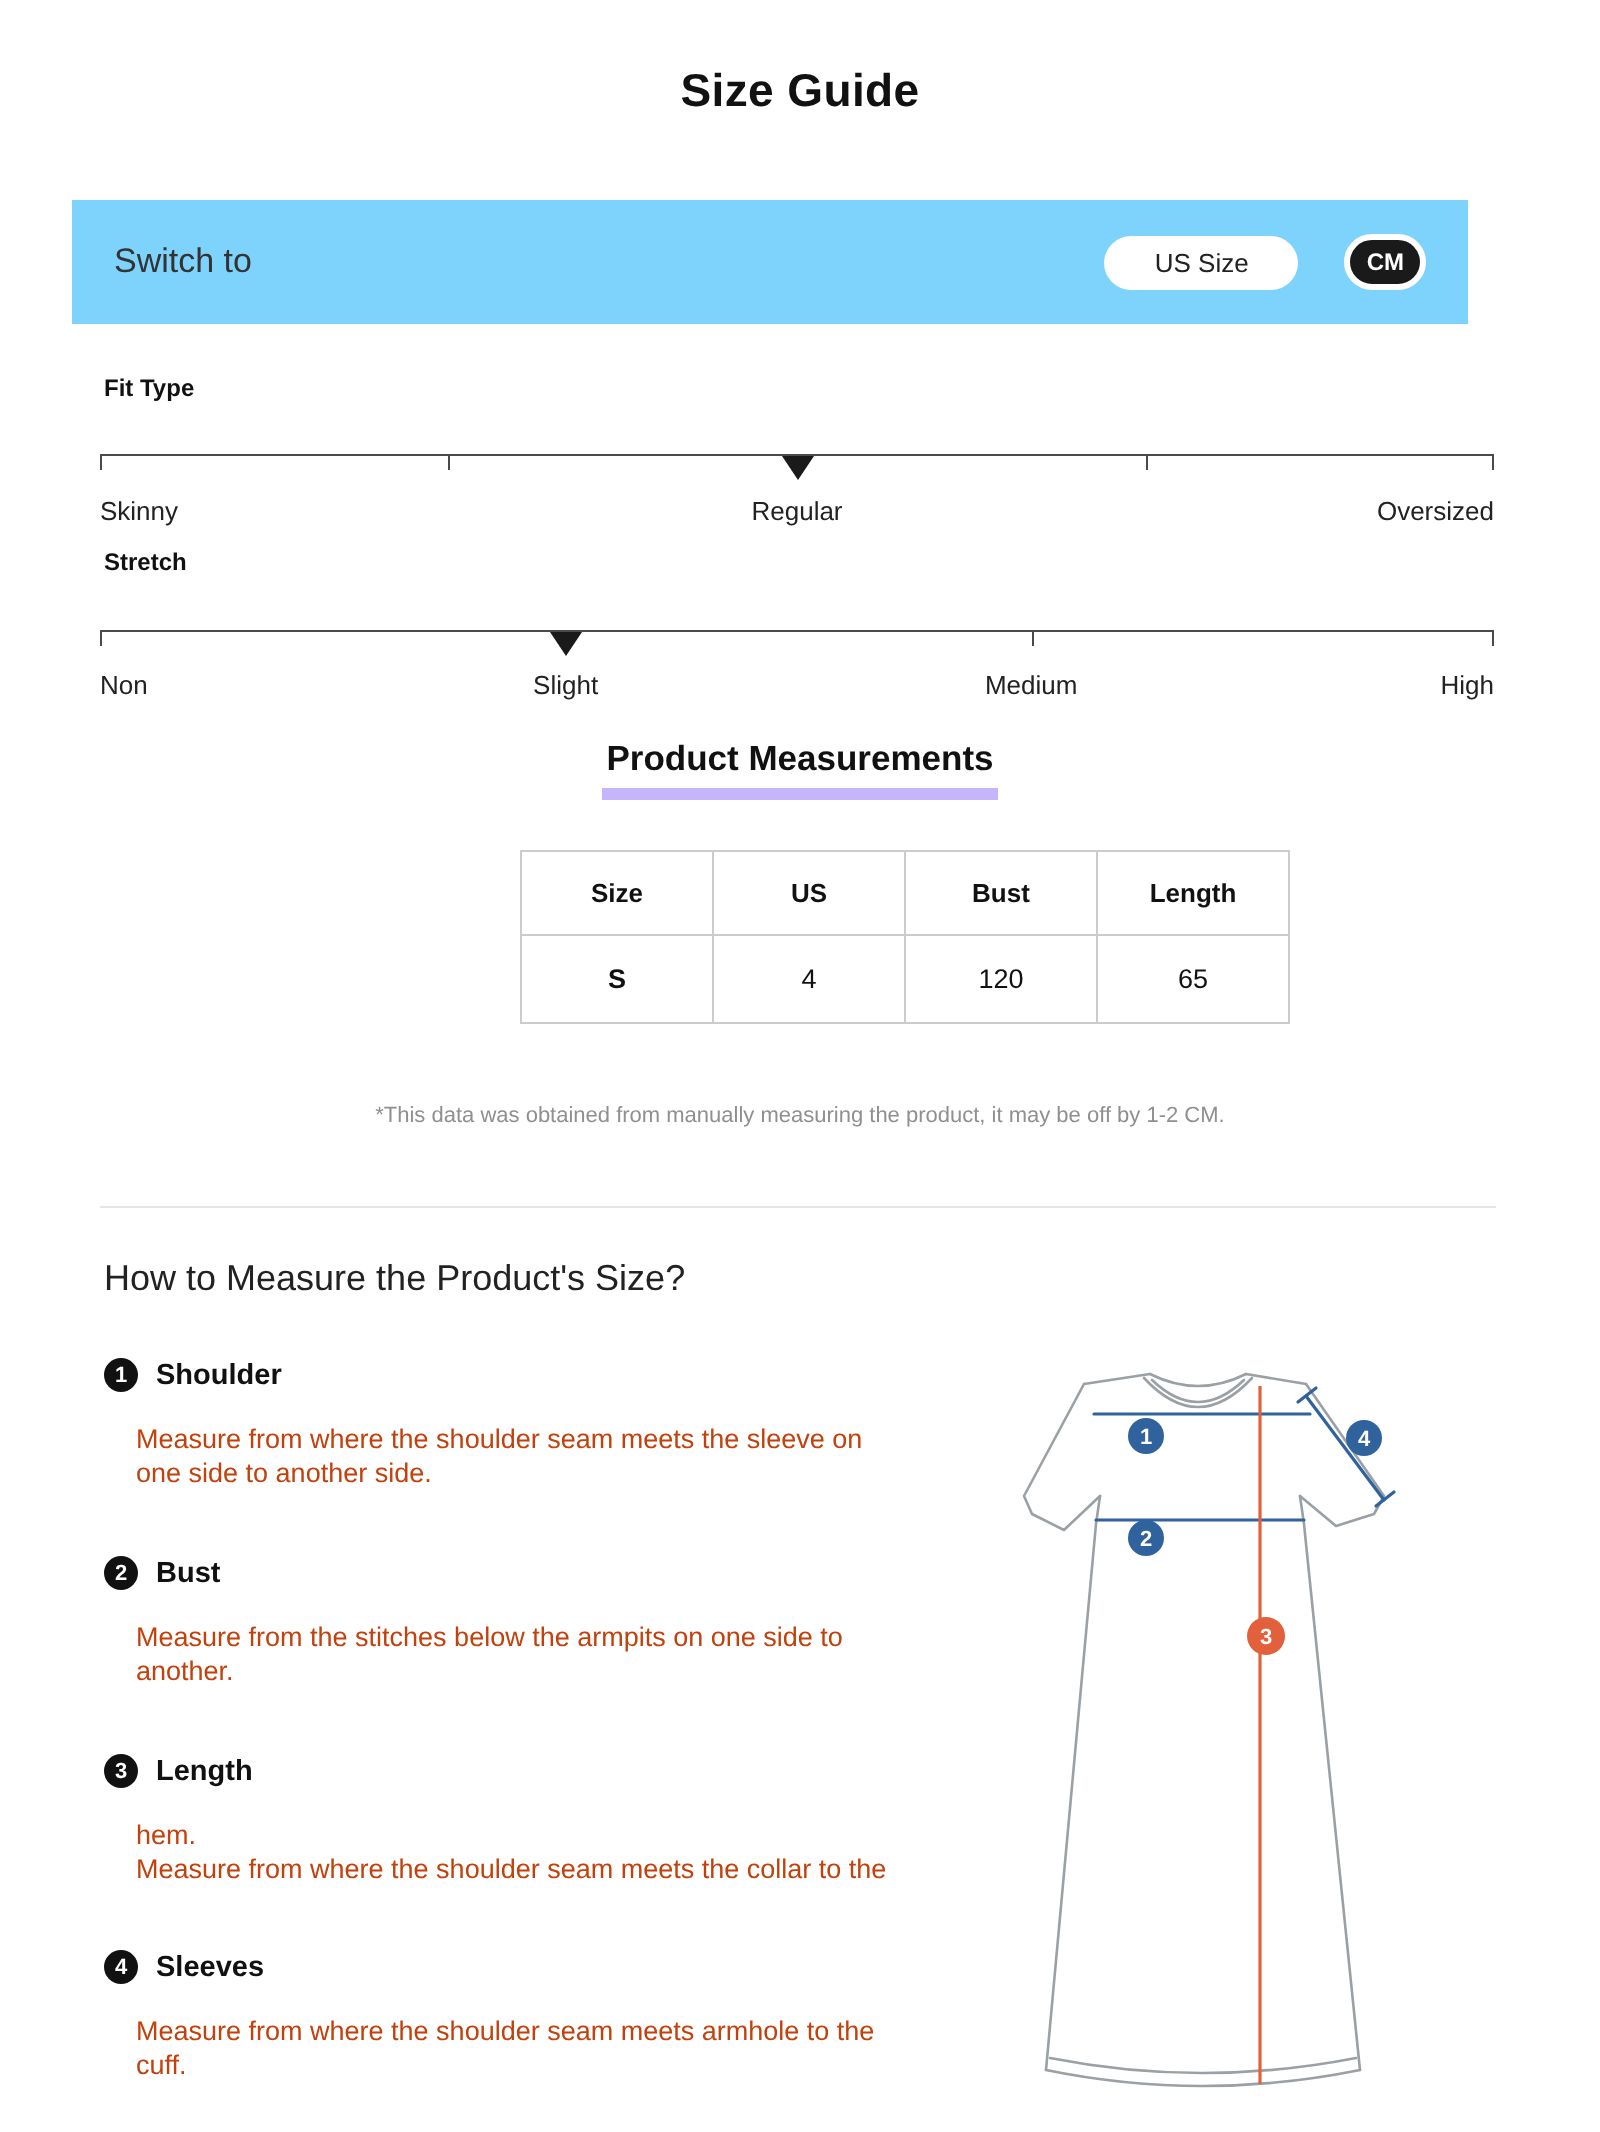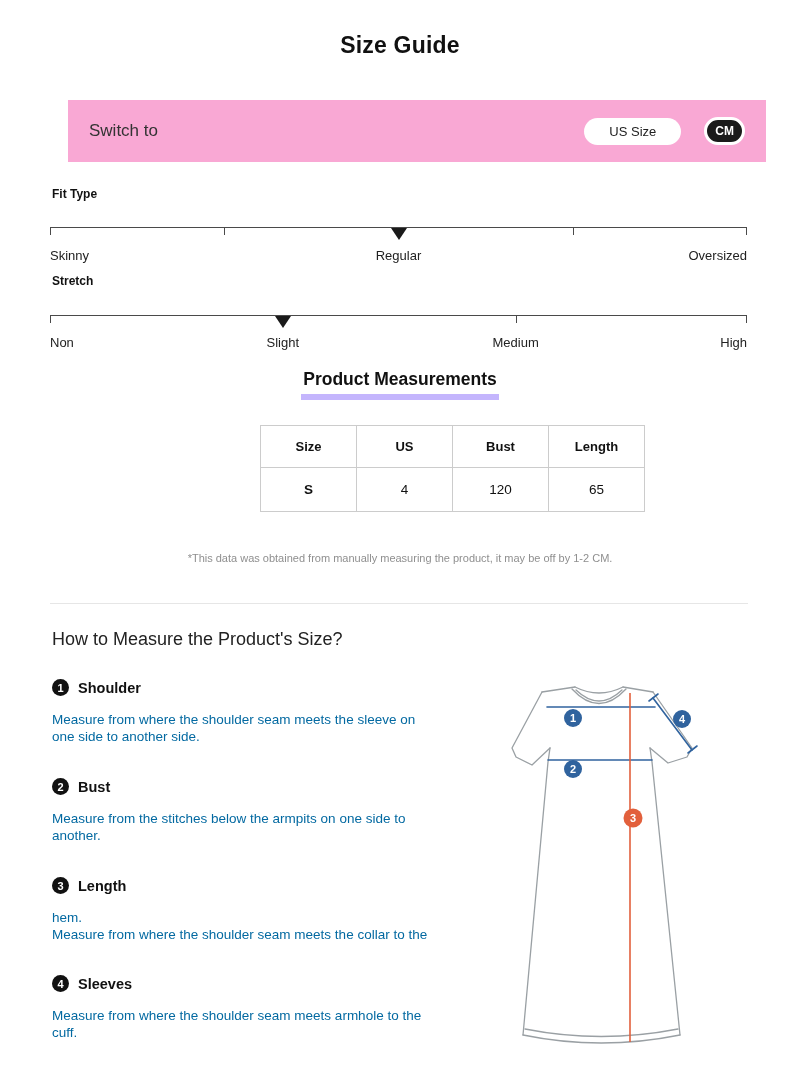--- a/index.html
+++ b/index.html
@@ -10,22 +10,22 @@
     font-family:"Liberation Sans","DejaVu Sans",sans-serif; color:#1a1a1a;
   }
   
   .page-title {
     position:absolute; top:32px; left:0; width:100%;
     text-align:center; font-size:23px; font-weight:bold; color:#111;
     letter-spacing:.2px;
   }
   
   .switch-bar {
-    position:absolute; top:100px; left:68px; width:698px; height:62px;
-    background:#f9a8d4; display:flex; align-items:center; padding:0 21px;
+    position:absolute; top:100px; left:36px; width:698px; height:62px;
+    background:#7dd3fc; display:flex; align-items:center; padding:0 21px;
   }
   .switch-label { font-size:17px; color:#333; }
   .switch-actions { margin-left:auto; display:flex; align-items:center; gap:23px; }
   .pill-light {
     background:#fff; border:none; border-radius:16px; padding:7px 25px;
     font-size:13px; color:#222; font-family:inherit; cursor:pointer; line-height:1;
   }
   .pill-dark {
     background:#1a1a1a; color:#fff; border:3px solid #fff; border-radius:17px;
     padding:5px 8px; font-size:12px; font-weight:bold; font-family:inherit;
@@ -69,21 +69,21 @@
   .divider { position:absolute; top:603px; left:50px; width:698px; height:1px; background:#e6e6e6; }
   
   .howto-title { position:absolute; top:629px; left:52px; font-size:18px; font-weight:normal; color:#222; }
   .mi-head { position:absolute; left:52px; display:flex; align-items:center; gap:9px; }
   .mi-num {
     width:17px; height:17px; border-radius:50%; background:#111; color:#fff;
     font-size:11px; font-weight:bold; display:flex; align-items:center; justify-content:center;
     flex:0 0 auto;
   }
   .mi-label { font-size:14.5px; font-weight:bold; color:#111; }
-  .mi-desc { position:absolute; left:52px; width:400px; font-size:13.5px; color:#0369a1; line-height:16.5px; }
+  .mi-desc { position:absolute; left:68px; width:400px; font-size:13.5px; color:#c2410c; line-height:16.5px; }
   .mi-desc span { display:block; }
   .t1h { top:679px; } .t1d { top:712px; }
   .t2h { top:778px; } .t2d { top:811px; }
   .t3h { top:877px; } .t3d { top:910px; }
   .t4h { top:975px; } .t4d { top:1008px; }
   
   .diagram { position:absolute; left:487px; top:672px; width:266px; height:385px; }
   .mk-txt { font:bold 11px "Liberation Sans","DejaVu Sans",sans-serif; fill:#fff; text-anchor:middle; }
 </style>
 </head>

